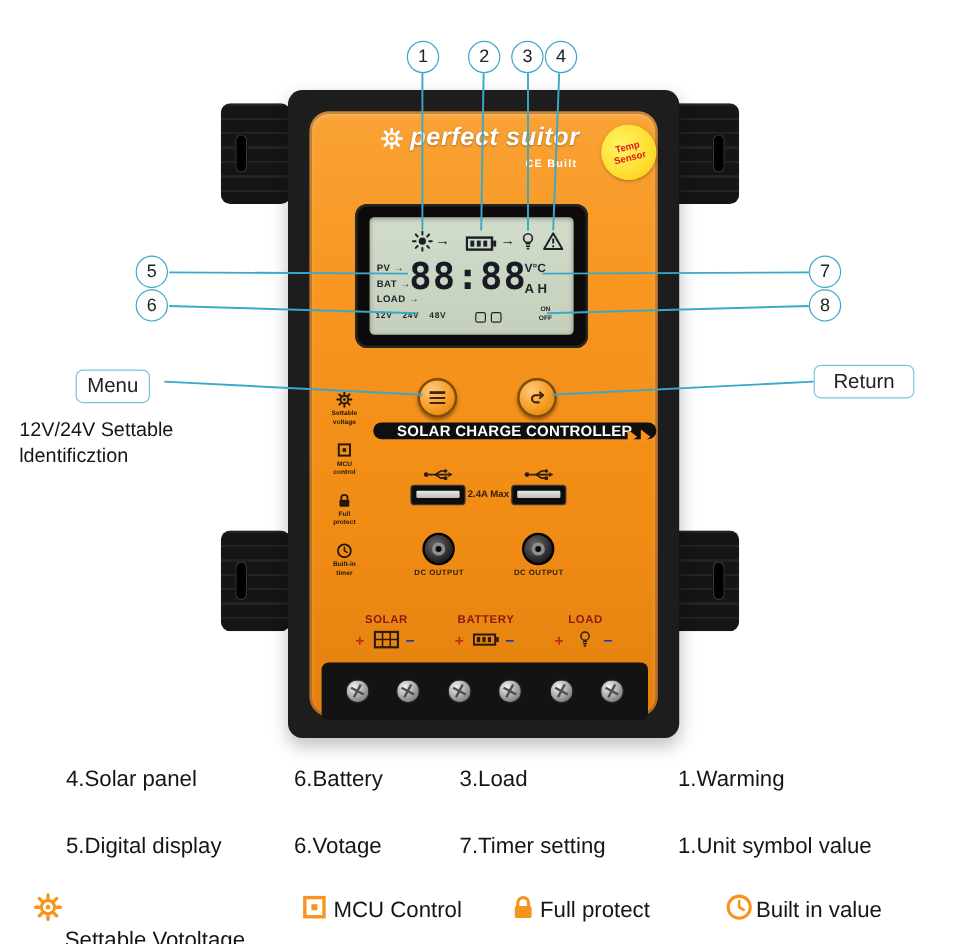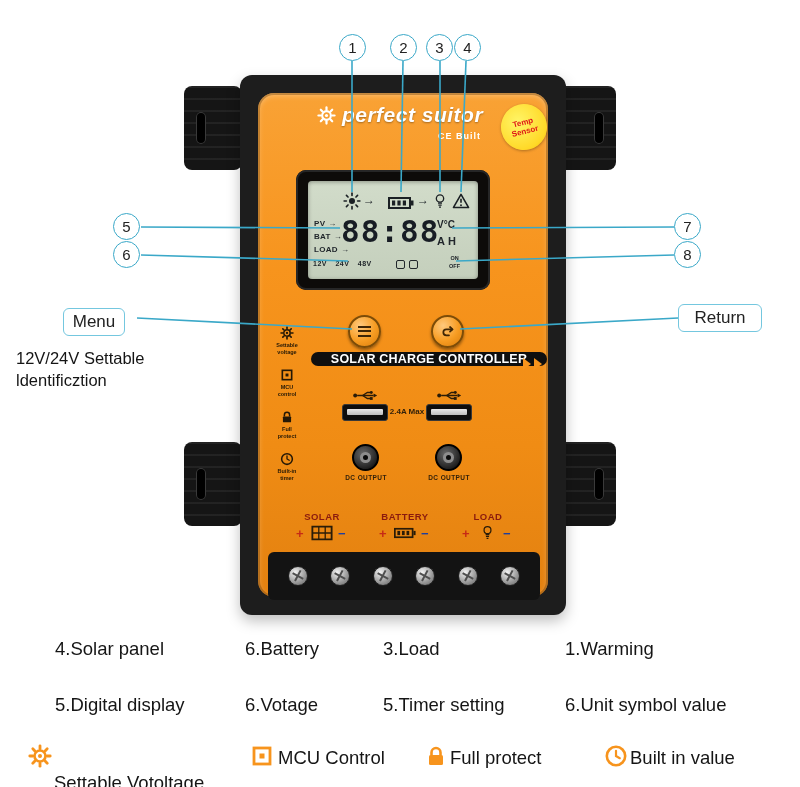--- a/index.html
+++ b/index.html
@@ -389,22 +389,22 @@
     <div>ldentificztion</div>
   </div>
 
   <span class="abs leg" style="left:55px;top:638px">4.Solar panel</span>
   <span class="abs leg" style="left:245px;top:638px">6.Battery</span>
   <span class="abs leg" style="left:383px;top:638px">3.Load</span>
   <span class="abs leg" style="left:565px;top:638px">1.Warming</span>
 
   <span class="abs leg" style="left:55px;top:694px">5.Digital display</span>
   <span class="abs leg" style="left:245px;top:694px">6.Votage</span>
-  <span class="abs leg" style="left:383px;top:694px">5.Timer setting</span>
-  <span class="abs leg" style="left:565px;top:694px">6.Unit symbol value</span>
+  <span class="abs leg" style="left:383px;top:694px">7.Timer setting</span>
+  <span class="abs leg" style="left:565px;top:694px">1.Unit symbol value</span>
 
   <svg class="abs legfeat-icon" style="left:28px;top:744px" viewBox="0 0 24 24">
       <use href="#sym-gear"></use>
     </svg>
   <span class="abs legfeat-label" style="left:54px;top:772px">Settable Votoltage</span>
   <svg class="abs legfeat-icon" style="left:250px;top:744px" viewBox="0 0 24 24">
       <use href="#sym-mcu"></use>
     </svg>
   <span class="abs legfeat-label" style="left:278px;top:747px">MCU Control</span>
   <svg class="abs legfeat-icon" style="left:424px;top:744px" viewBox="0 0 24 24">

